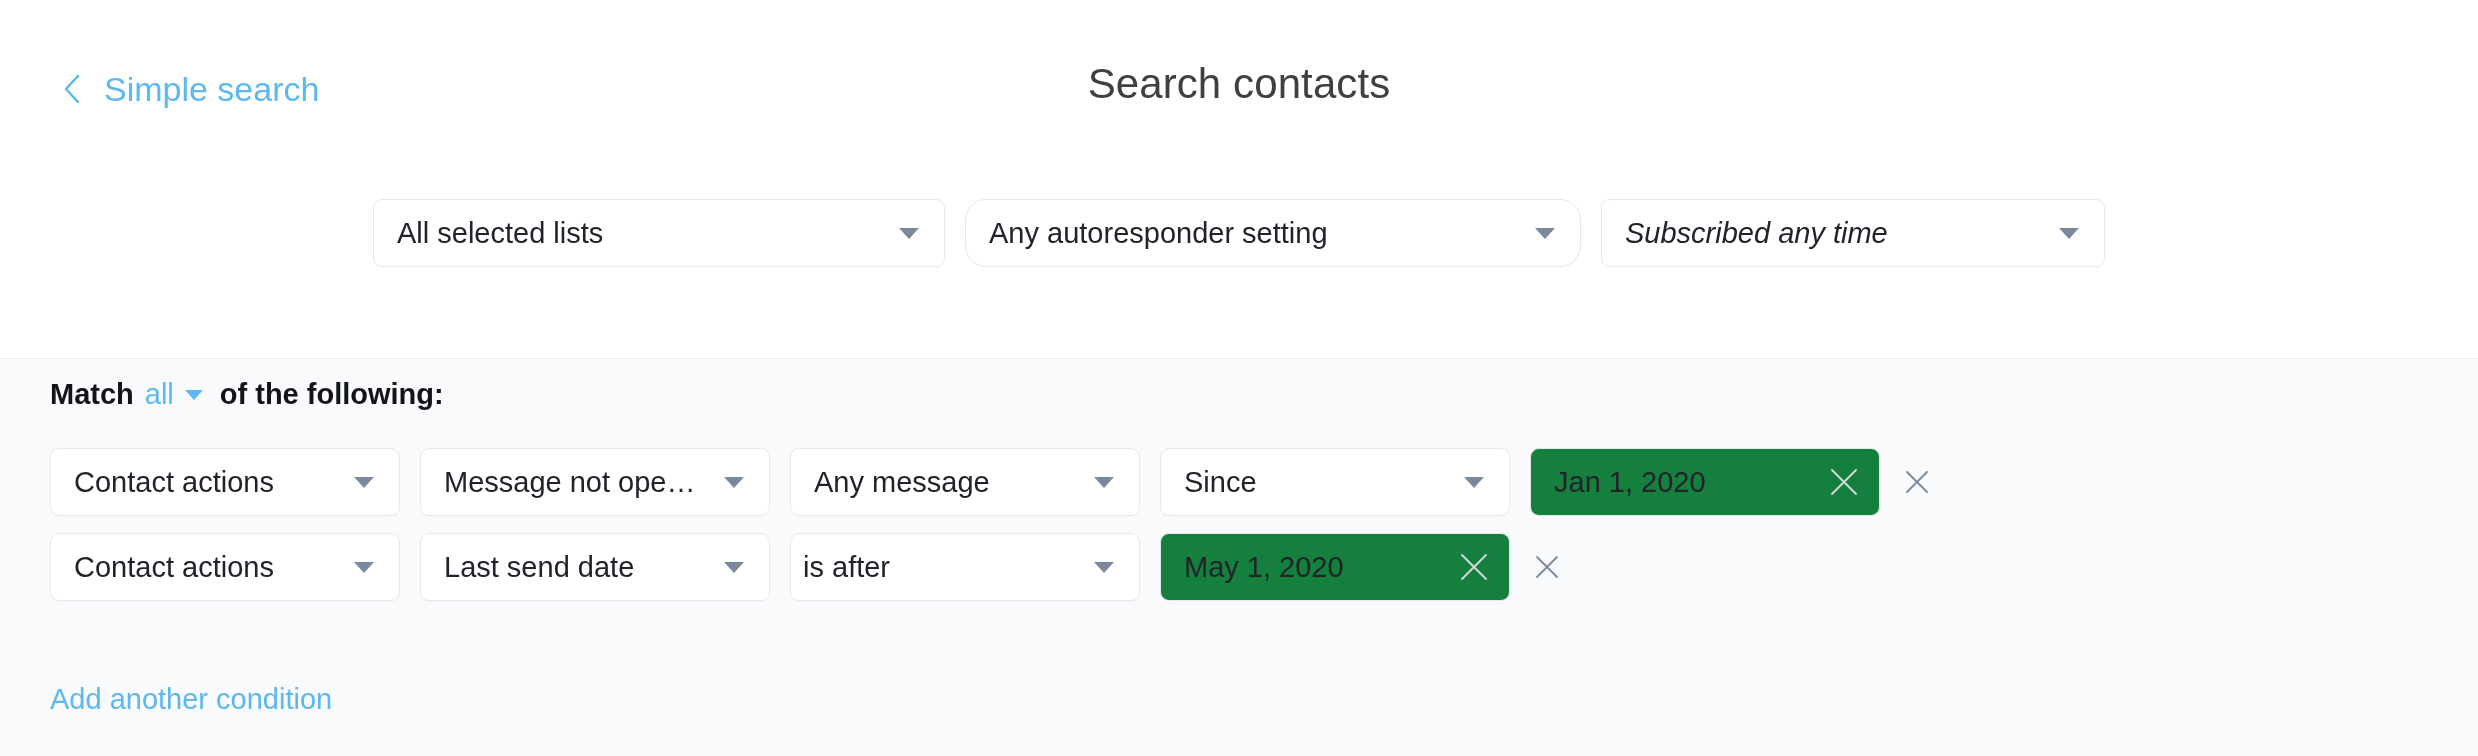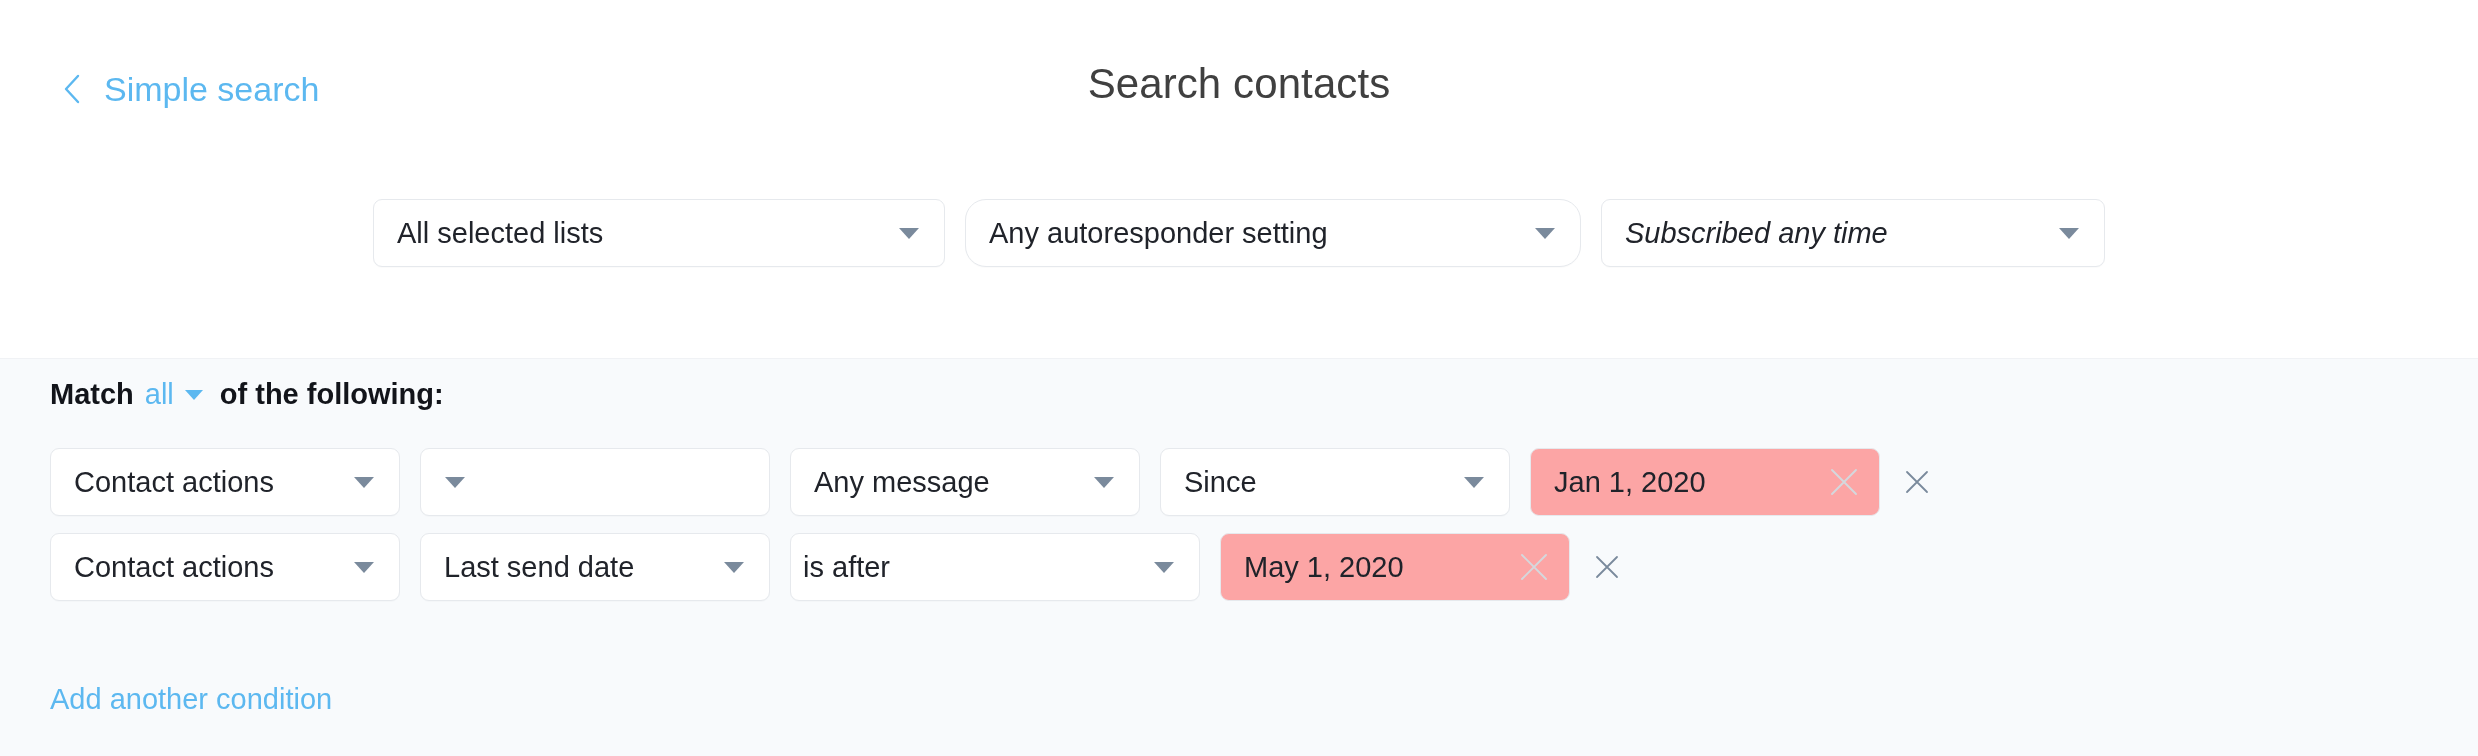--- a/index.html
+++ b/index.html
@@ -156,29 +156,29 @@
   .cond-row {
     display: flex;
     align-items: center;
     margin-bottom: 17px;
   }
   .cond-row .sel { margin-right: 20px; }
 
   .w-field   { width: 350px; }
   .w-attr    { width: 350px; }
   .w-op      { width: 350px; }
-  .w-op-wide { width: 410px; padding-left: 12px; }
+  .w-op-wide { width: 350px; padding-left: 12px; }
   .w-when    { width: 350px; }
 
   
   .date-field {
     position: relative;
     width: 350px;
     height: 68px;
-    background: #fca5a5;
+    background: #15803d;
     border: 1.6px solid #e6e9ed;
     border-radius: 9px;
     display: flex;
     align-items: center;
     padding: 0 0 0 23px;
     margin-right: 18px;
     cursor: text;
   }
   .date-field .date-value {
     font-size: 29px;
@@ -285,20 +285,21 @@
       <div class="sel w-field">
         <span class="sel-label">Contact actions</span>
         <span class="caret">
           <svg width="22" height="13" viewBox="0 0 22 13" xmlns="http://www.w3.org/2000/svg">
             <path d="M1 1 L21 1 L11 12 Z" fill="#7a8a9c"></path>
           </svg>
         </span>
       </div>
 
       <div class="sel w-attr">
+        <span class="sel-label">Message not open…</span>
         <span class="caret">
           <svg width="22" height="13" viewBox="0 0 22 13" xmlns="http://www.w3.org/2000/svg">
             <path d="M1 1 L21 1 L11 12 Z" fill="#7a8a9c"></path>
           </svg>
         </span>
       </div>
 
       <div class="sel w-op">
         <span class="sel-label">Any message</span>
         <span class="caret">

